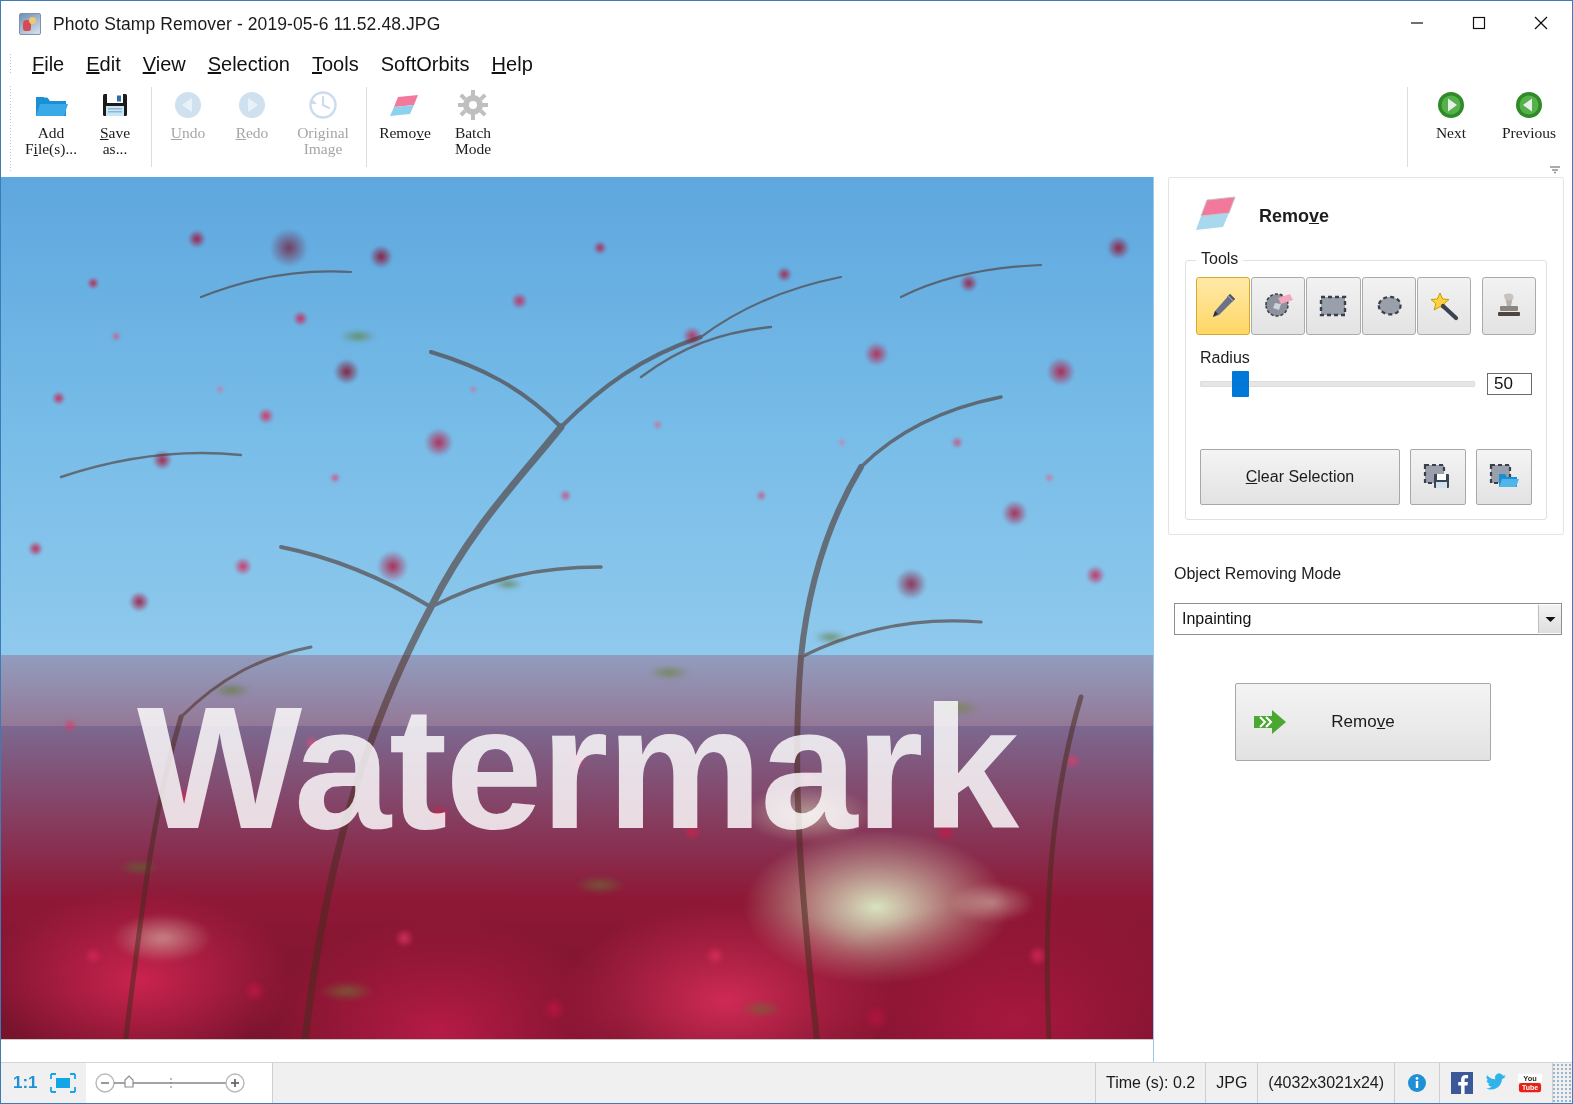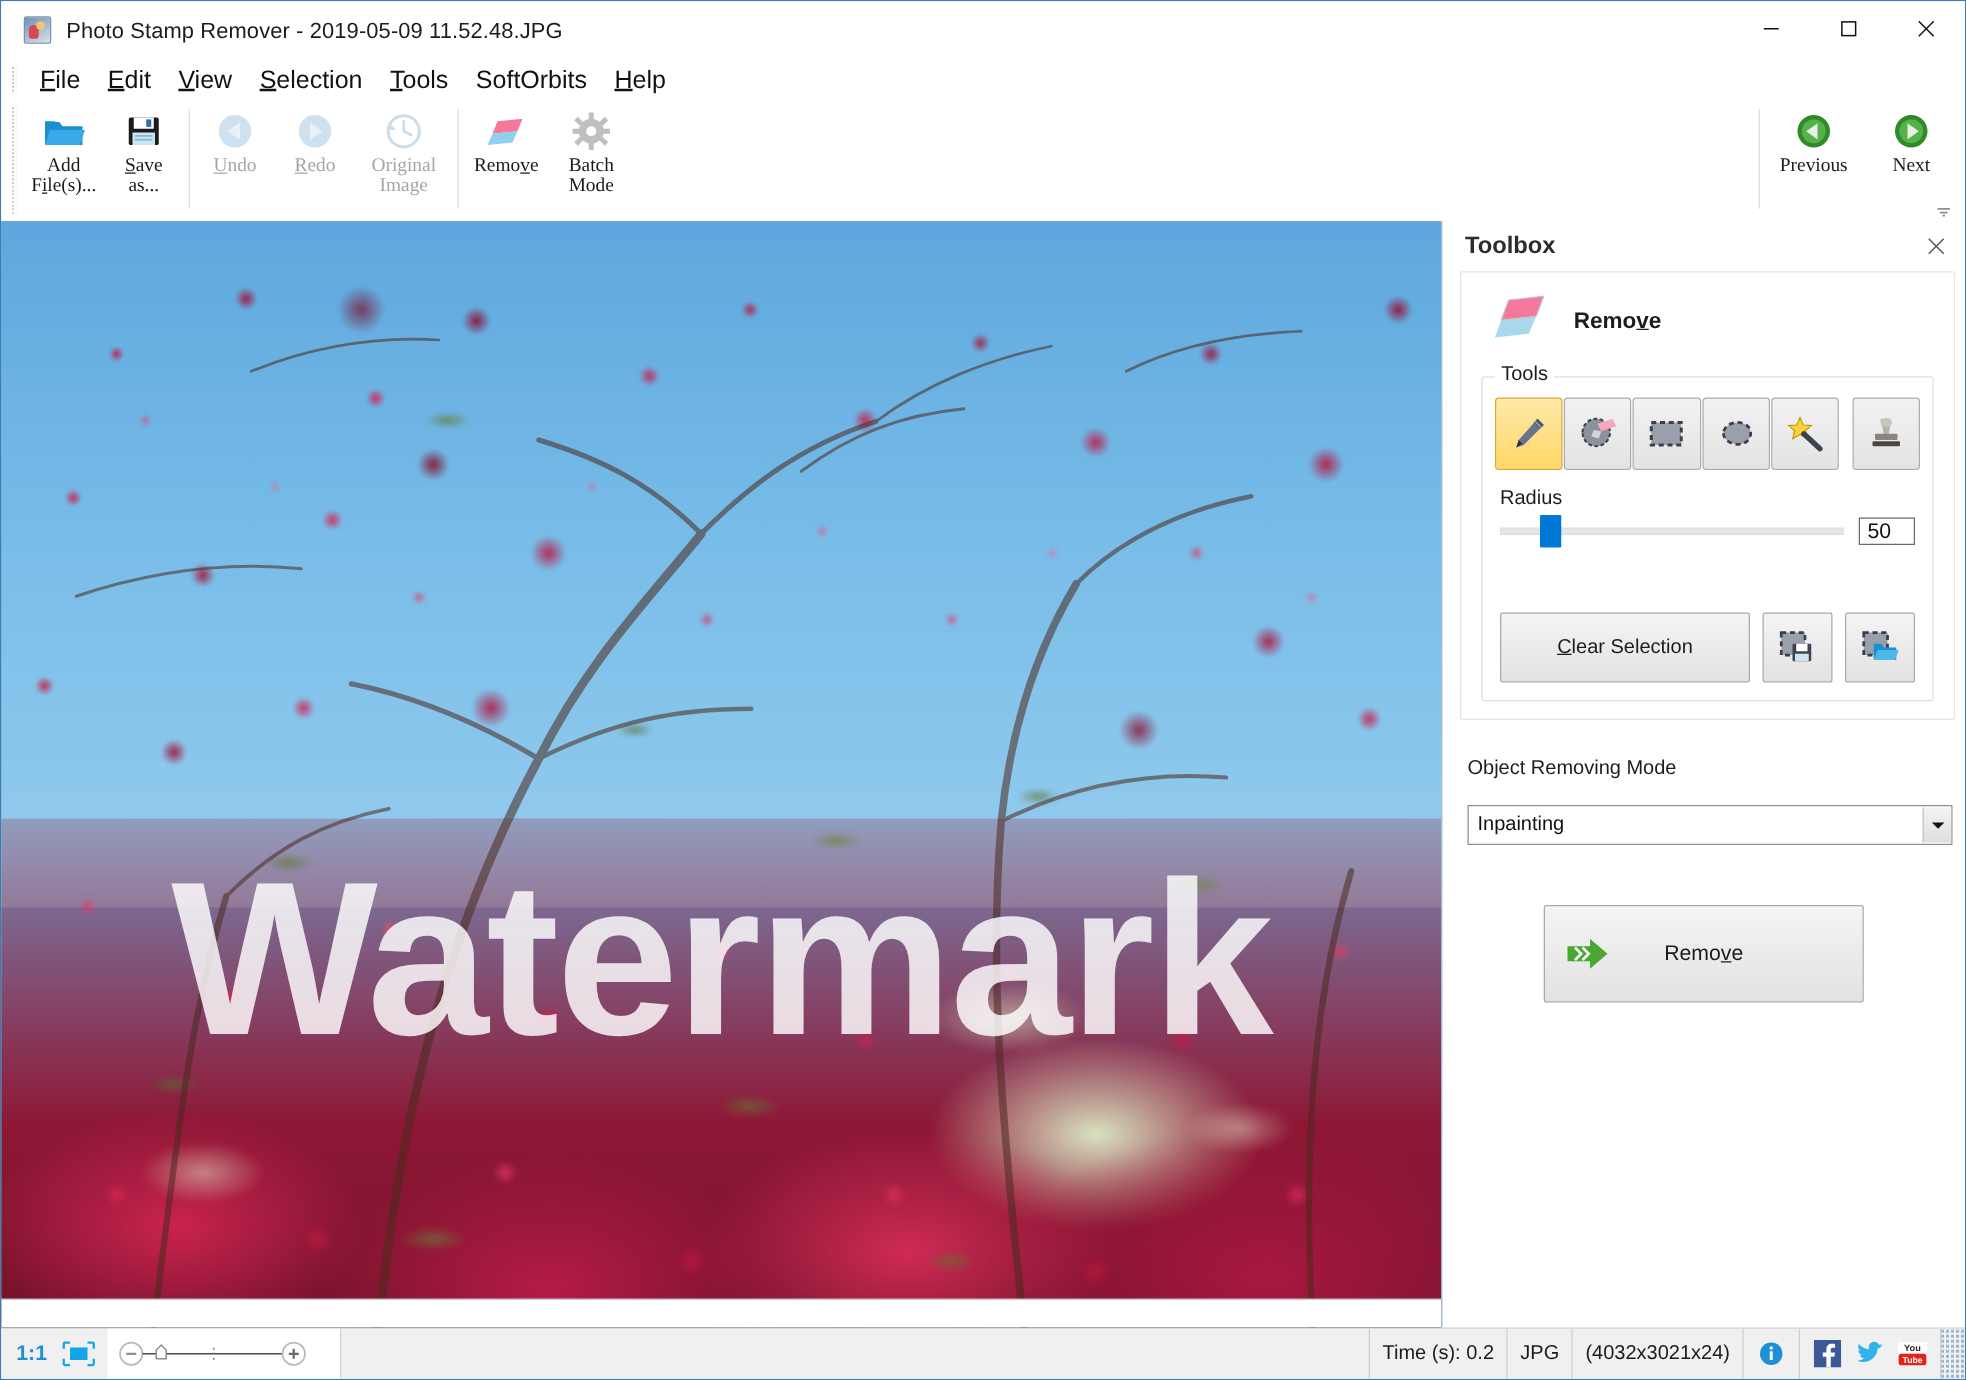--- a/index.html
+++ b/index.html
@@ -348,21 +348,21 @@
     background-repeat:repeat;
   }
 </style>
 </head>
 <body>
 
 <div class="app">
 
   <div class="titlebar">
     <div class="app-icon"></div>
-    <div class="title-text">Photo Stamp Remover - 2019-05-09 11.52.48.JPG</div>
+    <div class="title-text">Photo Stamp Remover - 2019-05-6 11.52.48.JPG</div>
     <div class="win-buttons">
       <div class="win-btn">
         <svg width="14" height="14" viewBox="0 0 14 14">
             <line x1="1" y1="7" x2="13" y2="7" stroke="#111" stroke-width="1.2"></line>
           </svg>
       </div>
       <div class="win-btn">
         <svg width="14" height="14" viewBox="0 0 14 14">
             <rect x="1.5" y="1.5" width="11" height="11" fill="none" stroke="#111" stroke-width="1.2"></rect>
           </svg>
@@ -498,34 +498,34 @@
       </div>
     </div>
 
     <div class="nav-area">
       <div class="rb-sep"></div>
       <div class="rb-btn w70">
         <div class="rb-ico">
           <svg width="30" height="30" viewBox="0 0 30 30">
             <circle cx="15" cy="15" r="13" fill="#2e8b28"></circle>
             <circle cx="15" cy="15" r="9.5" fill="#55b24a"></circle>
-            <path d="M18 8.5 L9 15 L18 21.5 Z" fill="#e8efe6"></path>
-          </svg>
-        </div>
-        <div class="rb-lbl"><span>Previous</span></div>
+            <path d="M12 8.5 L21 15 L12 21.5 Z" fill="#e8efe6"></path>
+          </svg>
+        </div>
+        <div class="rb-lbl"><span>Next</span></div>
       </div>
       <div class="rb-btn w70">
         <div class="rb-ico">
           <svg width="30" height="30" viewBox="0 0 30 30">
             <circle cx="15" cy="15" r="13" fill="#2e8b28"></circle>
             <circle cx="15" cy="15" r="9.5" fill="#55b24a"></circle>
-            <path d="M12 8.5 L21 15 L12 21.5 Z" fill="#e8efe6"></path>
-          </svg>
-        </div>
-        <div class="rb-lbl"><span>Next</span></div>
+            <path d="M18 8.5 L9 15 L18 21.5 Z" fill="#e8efe6"></path>
+          </svg>
+        </div>
+        <div class="rb-lbl"><span>Previous</span></div>
       </div>
     </div>
 
     <div class="ribbon-expand">
       <svg width="13" height="9" viewBox="0 0 13 9">
           <path d="M1 2 L11 2 M3 5 L9 5 M5 7.5 L7 7.5" stroke="#909090" stroke-width="1.4"></path>
         </svg>
     </div>
   </div>
 
@@ -557,29 +557,20 @@
             <path d="M200 120 C250 100 300 92 350 95" stroke-width="2.2"></path>
             <path d="M60 300 C120 280 180 272 240 278" stroke-width="2.4"></path>
           </g>
         </svg>
         <div class="watermark">Watermark</div>
       </div>
       <div class="canvas-bottom-strip"></div>
     </div>
 
     <div class="toolbox">
-      <div class="tb-head">
-        <div class="tb-title">Toolbox</div>
-        <div class="tb-close">
-          <svg width="16" height="16" viewBox="0 0 16 16">
-              <line x1="2" y1="2" x2="14" y2="14" stroke="#5a5a5a" stroke-width="1.3"></line>
-              <line x1="14" y1="2" x2="2" y2="14" stroke="#5a5a5a" stroke-width="1.3"></line>
-            </svg>
-        </div>
-      </div>
 
       <div class="tb-card">
         <div class="tool-head">
           <span>
             <svg width="44" height="40" viewBox="0 0 44 40">
               <path d="M12 6 L40 3 L34 19 L6 22 Z" fill="#f4789c"></path>
               <path d="M6 22 L34 19 L28 33 L1 36 Z" fill="#a8d8ee"></path>
               <path d="M12 6 L40 3 L34 19 L6 22 Z" fill="none" stroke="#c4c4c4" stroke-width="1"></path>
             </svg>
           </span>

